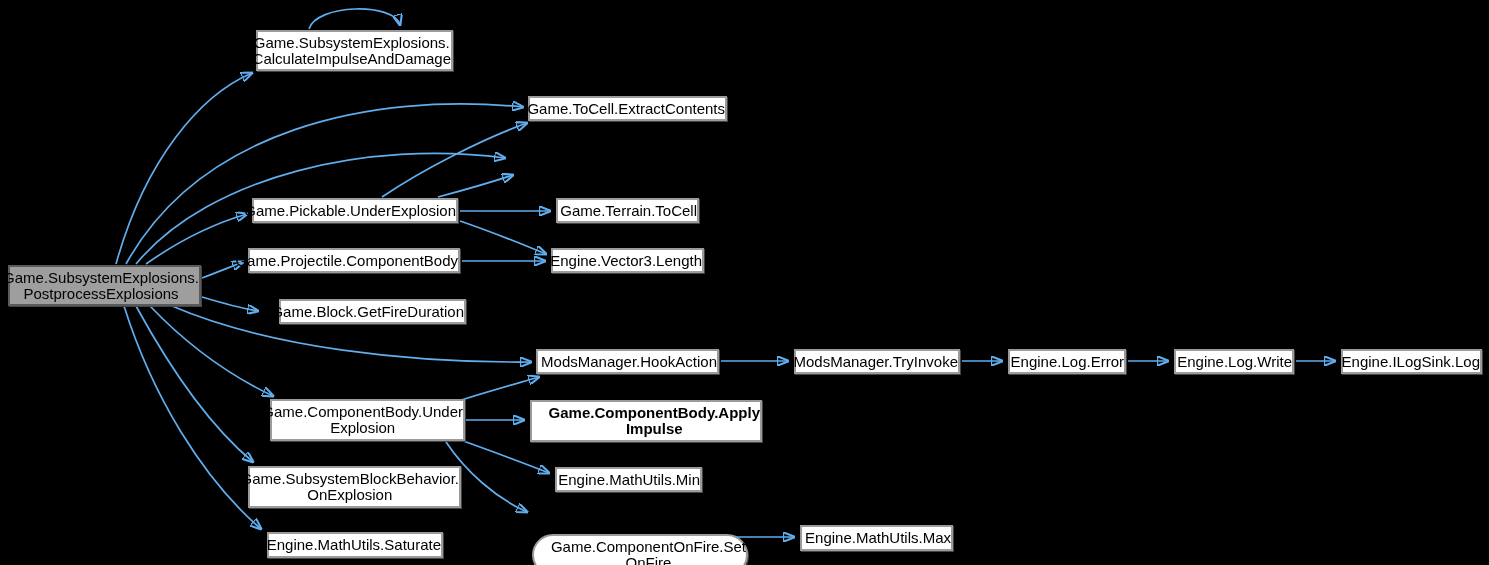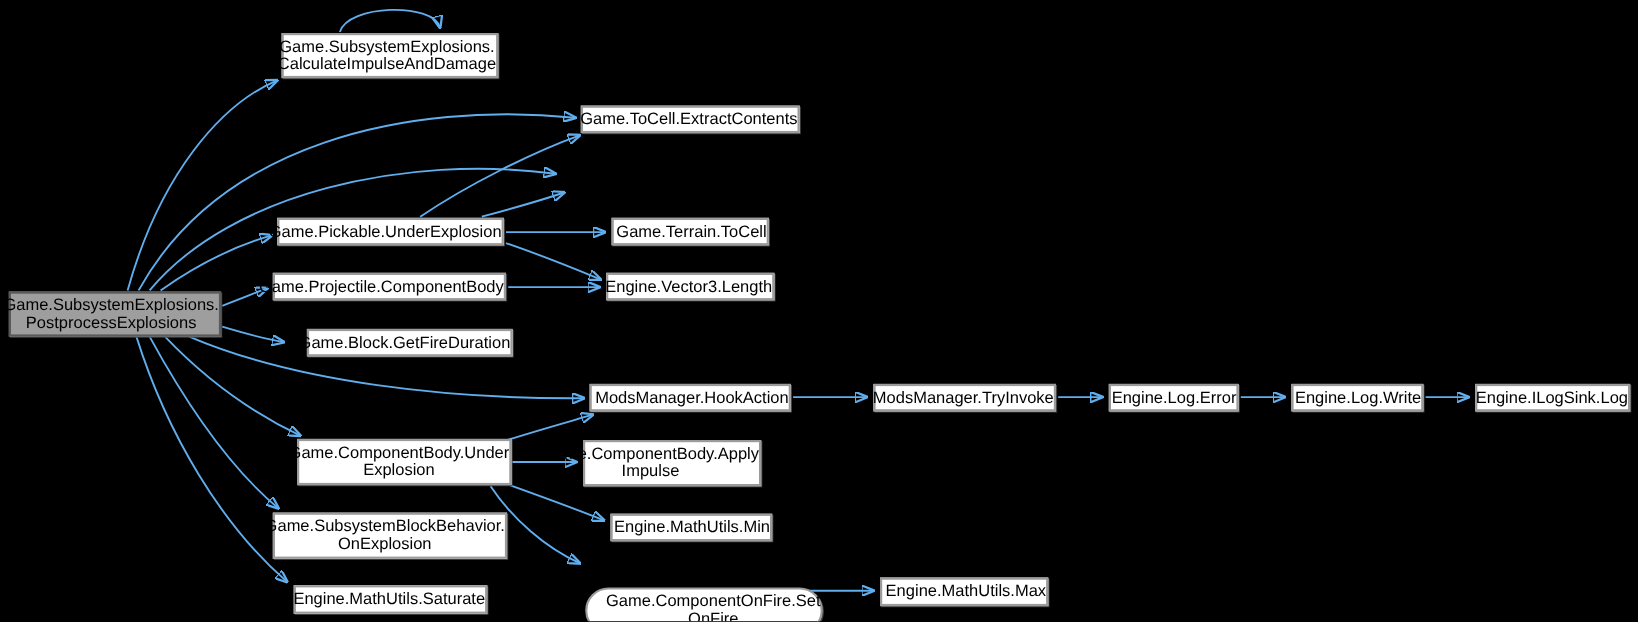--- a/index.html
+++ b/index.html
@@ -108,21 +108,21 @@
 
   <div class="node" style="left:1341px;top:349px;width:141px;height:25px;">
     <span>Engine.ILogSink.Log</span>
   </div>
 
   <div class="node" style="left:258px;top:399px;width:195px;height:42px;margin-left:12px;">
     <span>Game.ComponentBody.Under
 Explosion</span>
   </div>
 
-  <div class="node" style="left:530px;top:400px;width:162px;height:42px;">
+  <div class="node" style="left:530px;top:400px;width:232px;height:42px;font-weight:bold;">
     <span>Game.ComponentBody.Apply
 Impulse</span>
   </div>
 
   <div class="node" style="left:555px;top:467px;width:147px;height:25px;padding-left:36px;">
     <span>Engine.MathUtils.Min</span>
   </div>
 
   <div class="node" style="left:248px;top:466px;width:213px;height:42px;">
     <span>Game.SubsystemBlockBehavior.

